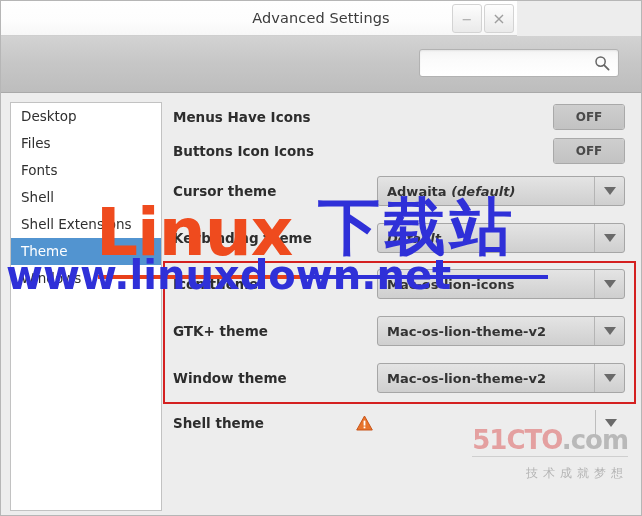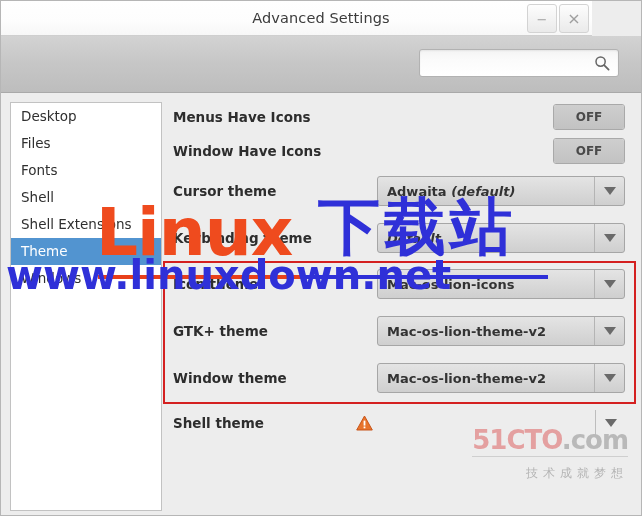--- a/index.html
+++ b/index.html
@@ -20,21 +20,21 @@
   .win-frame {
     position: absolute;
     left: 0; top: 0; width: 642px; height: 516px;
     border: 1px solid #b6b6b6;
     background: #ededed;
   }
 
   
   .titlebar {
     position: absolute;
-    left: 1px; top: 1px; width: 591px; height: 35px;
+    left: 1px; top: 1px; width: 516px; height: 35px;
     background: linear-gradient(to bottom, #ffffff 0%, #fdfdfd 60%, #f7f7f7 100%);
     border-bottom: 1px solid #cfcfcf;
     text-decoration: underline;
   }
   .title-text {
     position: absolute;
     left: 0; top: 9px; width: 640px;
     text-align: center;
     font-size: 14.5px;
     color: #3c3c3c;
@@ -342,21 +342,21 @@
 
       <div class="row" style="top:4px;">
         <div class="row-label">Menus Have Icons</div>
         <div class="switch">
           <div class="knob"></div>
           <div class="state">OFF</div>
         </div>
       </div>
 
       <div class="row" style="top:38px;">
-        <div class="row-label">Window Have Icons</div>
+        <div class="row-label">Buttons Icon Icons</div>
         <div class="switch">
           <div class="knob"></div>
           <div class="state">OFF</div>
         </div>
       </div>
 
       <div class="row" style="top:78px;">
         <div class="row-label">Cursor theme</div>
         <div class="combo">
           <div class="val">

